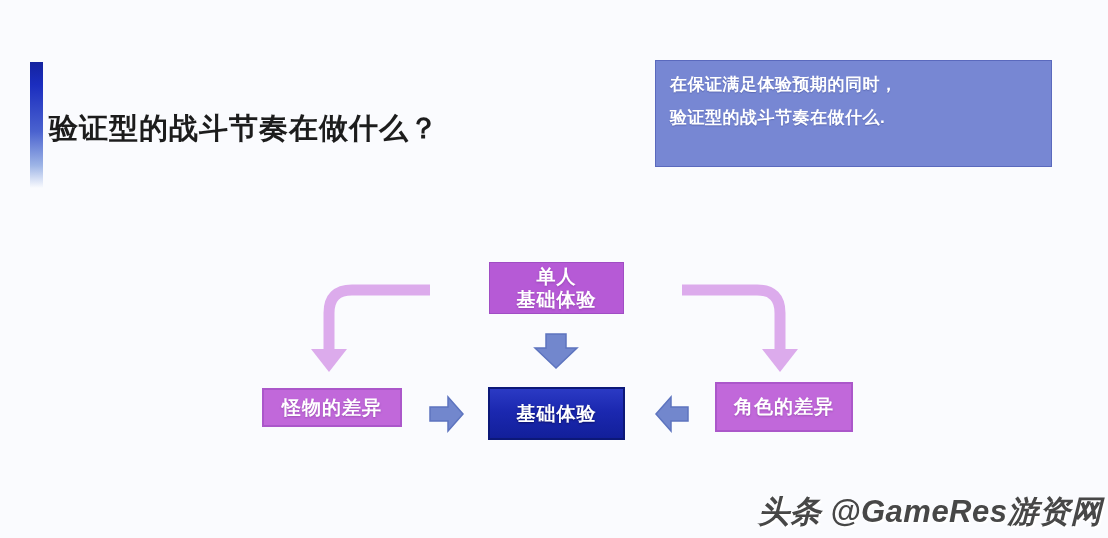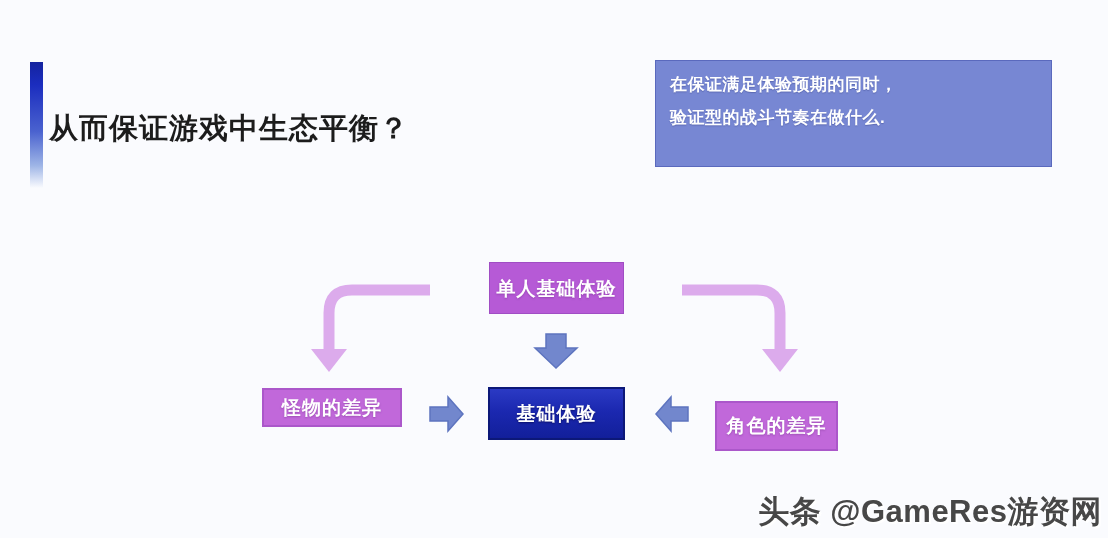--- a/index.html
+++ b/index.html
@@ -48,21 +48,21 @@
     text-shadow: 0 1px 1px rgba(60,70,140,0.45);
     white-space: nowrap;
   }
 
   
   .node {
     position: absolute;
     display: flex;
     align-items: center;
     justify-content: center;
-    flex-direction: row;
+    flex-direction: column;
     color: #ffffff;
     font-weight: bold;
     font-size: 19px;
     letter-spacing: 1px;
     text-shadow: 0 1px 2px rgba(90,30,110,0.35);
     text-align: center;
   }
   .node-top {
     left: 489px; top: 262px;
     width: 135px; height: 52px;
@@ -78,22 +78,22 @@
     text-align: right;
   }
   .node-center {
     left: 488px; top: 387px;
     width: 137px; height: 53px;
     background: linear-gradient(180deg, #2b3ac4 0%, #1b28b0 45%, #121f9a 100%);
     border: 2px solid #0c1878;
     text-shadow: 0 1px 2px rgba(0,0,60,0.6);
   }
   .node-right {
-    left: 715px; top: 401px;
-    width: 123px; height: 50px;
+    left: 715px; top: 382px;
+    width: 138px; height: 50px;
     background: #c168da;
     border: 2px solid #ab57ca;
   }
 
   .arrow-layer {
     position: absolute;
     left: 0; top: 0;
     width: 1108px; height: 538px;
     pointer-events: none;
   }
@@ -101,29 +101,30 @@
   
   .watermark {
     position: absolute;
     right: 6px; bottom: 5px;
     font-size: 31px;
     font-weight: bold;
     color: #474747;
     letter-spacing: 0.5px;
     text-shadow: 2px 2px 0 #ffffff, 1px 1px 0 #ffffff;
     white-space: nowrap;
+    font-style: italic;
   }
 </style>
 </head>
 <body>
 
 <div class="slide">
 
   <div class="accent-bar"></div>
-  <div class="page-title">从而保证游戏中生态平衡？</div>
+  <div class="page-title">验证型的战斗节奏在做什么？</div>
 
   <div class="info-box">
     <div class="info-line">在保证满足体验预期的同时，</div>
     <div class="info-line">验证型的战斗节奏在做什么.</div>
   </div>
 
   <svg class="arrow-layer" viewBox="0 0 1108 538" xmlns="http://www.w3.org/2000/svg">
 
     <g>
       <path d="M 430 290 L 352 290 Q 329 290 329 313 L 329 350" fill="none" stroke="#dcabec" stroke-width="11"></path>

